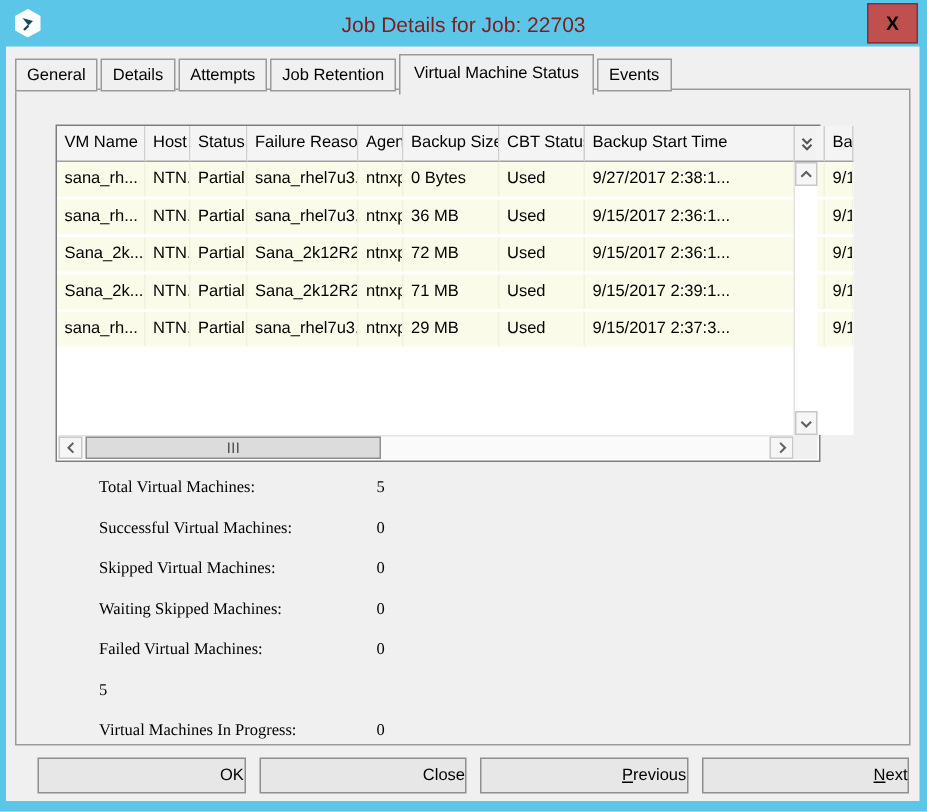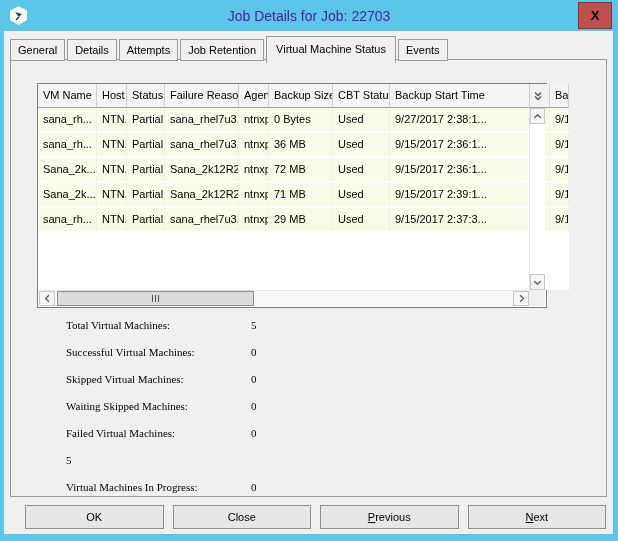--- a/index.html
+++ b/index.html
@@ -5,21 +5,21 @@
   html,body{margin:0;padding:0;background:#c8c8c8;font-family:"Liberation Sans","DejaVu Sans",sans-serif;}
   *{box-sizing:border-box;}
 
   .window{position:relative;width:618px;height:541px;background:#5bc6e8;margin:0 auto;
           font-size:11px;color:#000;overflow:hidden;}
 
   
   .titlebar{position:relative;height:31px;background:#5bc6e8;}
   .app-icon{position:absolute;left:8px;top:5px;width:21px;height:21px;}
   .title{position:absolute;left:0;right:0;top:0;height:31px;display:flex;align-items:center;
-         justify-content:center;font-size:14px;color:#4c1d95;}
+         justify-content:center;font-size:14px;color:#7f1d1d;}
   .close-btn{position:absolute;right:6px;top:2px;width:34px;height:27px;background:#c0504e;
              border:1px solid #8b2f2c;display:flex;align-items:center;justify-content:center;
              font-weight:bold;font-size:13px;color:#000;cursor:default;}
 
   
   .inner{position:absolute;left:4px;top:31px;width:609px;height:503px;background:#f0f0f0;}
 
   
   .tabs{position:absolute;left:6px;top:3px;height:27px;display:flex;align-items:flex-end;z-index:3;}
   .tab{height:22px;padding:0 7px;line-height:20px;background:#f0f0f0;border:1px solid #9a9a9a;
@@ -68,21 +68,21 @@
 
   
   .summary{position:absolute;left:55px;top:259px;font-family:Liberation Serif, serif;}
   .summary-row{display:flex;height:14px;margin-bottom:13px;}
   .summary-label{width:185px;}
   .summary-value{width:40px;}
 
   
   .button-row{position:absolute;left:21px;top:474px;width:581px;display:flex;gap:9px;}
   .btn{flex:1;height:24px;background:#e7e7e7;border:1px solid #8f8f8f;display:flex;
-       align-items:center;justify-content:center;font-size:11px;color:#000;cursor:default;}
+       align-items:center;justify-content:flex-end;font-size:11px;color:#000;cursor:default;}
   .key{text-decoration:underline;}
 
   svg{display:block;}
 </style>
 </head>
 <body>
 
 <div class="window">
 
   <div class="titlebar">

